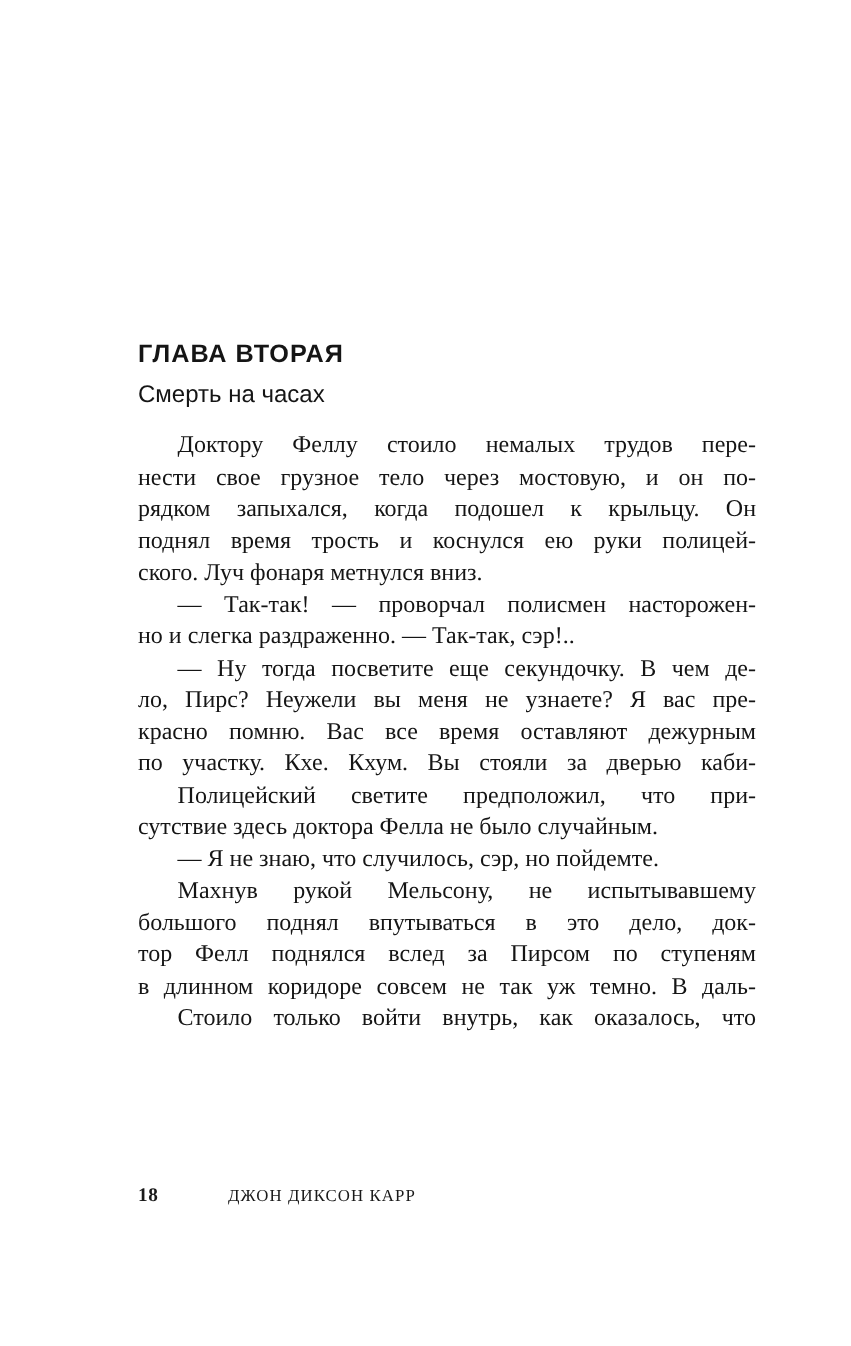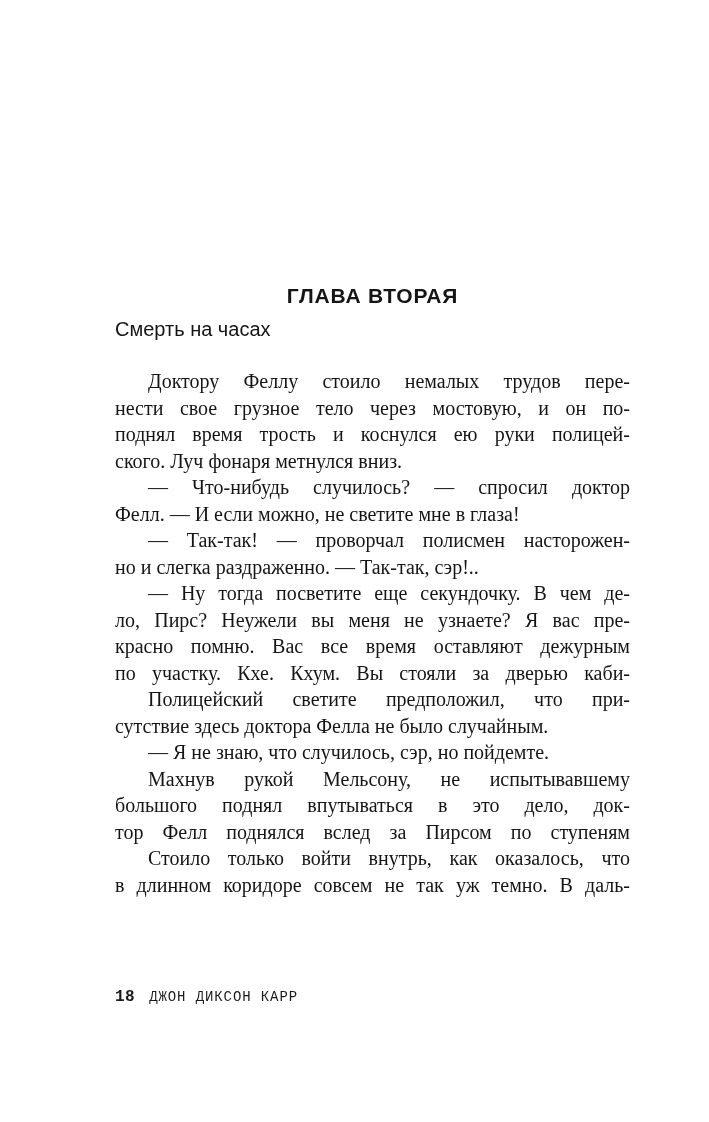--- a/index.html
+++ b/index.html
@@ -17,34 +17,34 @@
     overflow: hidden;
     box-sizing: border-box;
     padding: 284px 79px 0 115px;
   }
   .chapter-title {
     font-family: "Liberation Sans", sans-serif;
     font-size: 21px;
     font-weight: 600;
     letter-spacing: 0.8px;
     line-height: 24px;
-    text-align: center;
+    text-align: left;
     width: 515px;
   }
   .chapter-subtitle {
     font-family: "Liberation Sans", sans-serif;
     font-size: 20px;
     font-weight: 400;
     line-height: 24px;
     text-align: left;
     width: 515px;
     margin-top: 9px;
   }
   .body-text {
-    margin-top: 27px;
+    margin-top: 17px;
     width: 515px;
     font-family: "Liberation Serif", serif;
     font-size: 20px;
     line-height: 26.5px;
   }
   .para { margin: 0; }
   .line {
     text-align: justify;
     text-align-last: justify;
     white-space: normal;
@@ -55,22 +55,23 @@
   .line.first {
     text-indent: 33px;
   }
   .footer {
     position: absolute;
     left: 115px;
     top: 988px;
     width: 515px;
     display: flex;
     align-items: baseline;
-    font-family: Liberation Mono, monospace;
+    font-family: Liberation Serif, serif;
     color: #1a1a1a;
+    gap: 44px;
   }
   .page-number {
     font-size: 16px;
     font-weight: 700;
     letter-spacing: 0.5px;
     margin-right: 14px;
   }
   .running-title {
     font-size: 14px;
     font-weight: 400;
@@ -81,26 +82,23 @@
 <body>
 
 <div class="page">
   <div class="chapter-title">ГЛАВА ВТОРАЯ</div>
   <div class="chapter-subtitle">Смерть на часах</div>
 
   <div class="body-text">
       <div class="para">
         <div class="line first">Доктору Феллу стоило немалых трудов пере-</div>
         <div class="line">нести свое грузное тело через мостовую, и он по-</div>
+        <div class="line">рядком запыхался, когда подошел к крыльцу. Он</div>
         <div class="line">поднял время трость и коснулся ею руки полицей-</div>
         <div class="line final">ского. Луч фонаря метнулся вниз.</div>
-      </div>
-      <div class="para">
-        <div class="line first">— Что-нибудь случилось? — спросил доктор</div>
-        <div class="line final">Фелл. — И если можно, не светите мне в глаза!</div>
       </div>
       <div class="para">
         <div class="line first">— Так-так! — проворчал полисмен насторожен-</div>
         <div class="line final">но и слегка раздраженно. — Так-так, сэр!..</div>
       </div>
       <div class="para">
         <div class="line first">— Ну тогда посветите еще секундочку. В чем де-</div>
         <div class="line">ло, Пирс? Неужели вы меня не узнаете? Я вас пре-</div>
         <div class="line">красно помню. Вас все время оставляют дежурным</div>
         <div class="line">по участку. Кхе. Кхум. Вы стояли за дверью каби-</div>
@@ -111,22 +109,22 @@
       </div>
       <div class="para">
         <div class="line first final">— Я не знаю, что случилось, сэр, но пойдемте.</div>
       </div>
       <div class="para">
         <div class="line first">Махнув рукой Мельсону, не испытывавшему</div>
         <div class="line">большого поднял впутываться в это дело, док-</div>
         <div class="line">тор Фелл поднялся вслед за Пирсом по ступеням</div>
       </div>
       <div class="para">
+        <div class="line">в длинном коридоре совсем не так уж темно. В даль-</div>
         <div class="line first">Стоило только войти внутрь, как оказалось, что</div>
-        <div class="line">в длинном коридоре совсем не так уж темно. В даль-</div>
       </div>
     </div>
 
   <div class="footer">
     <span class="page-number">18</span>
     <span class="running-title">ДЖОН ДИКСОН КАРР</span>
   </div>
 </div>
 
 </body></html>

